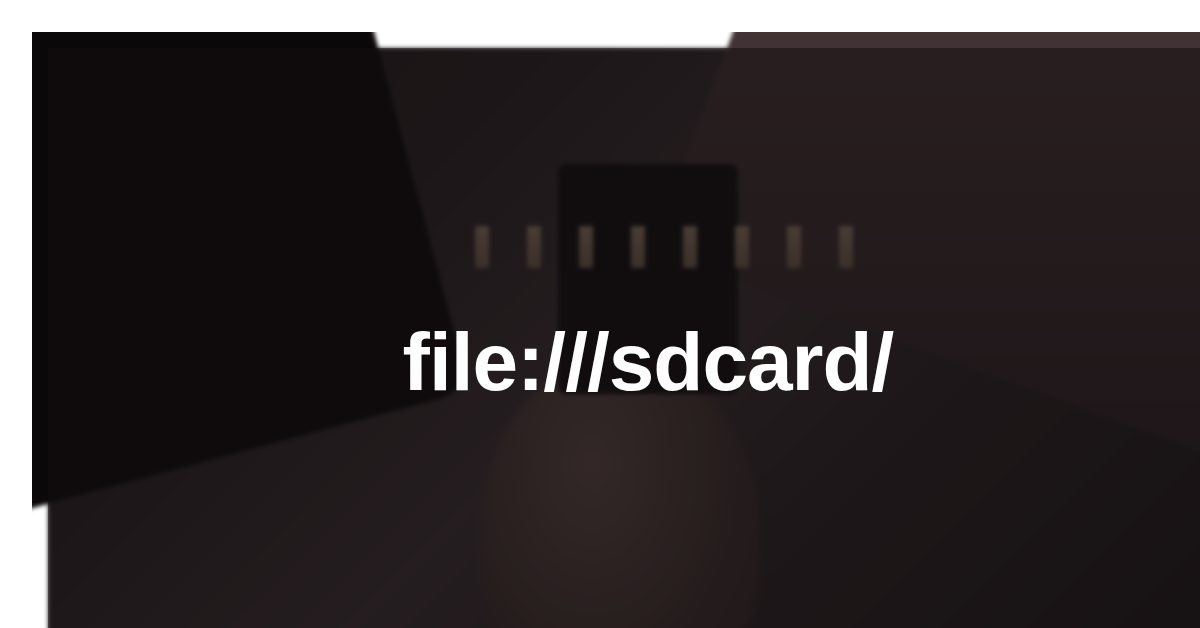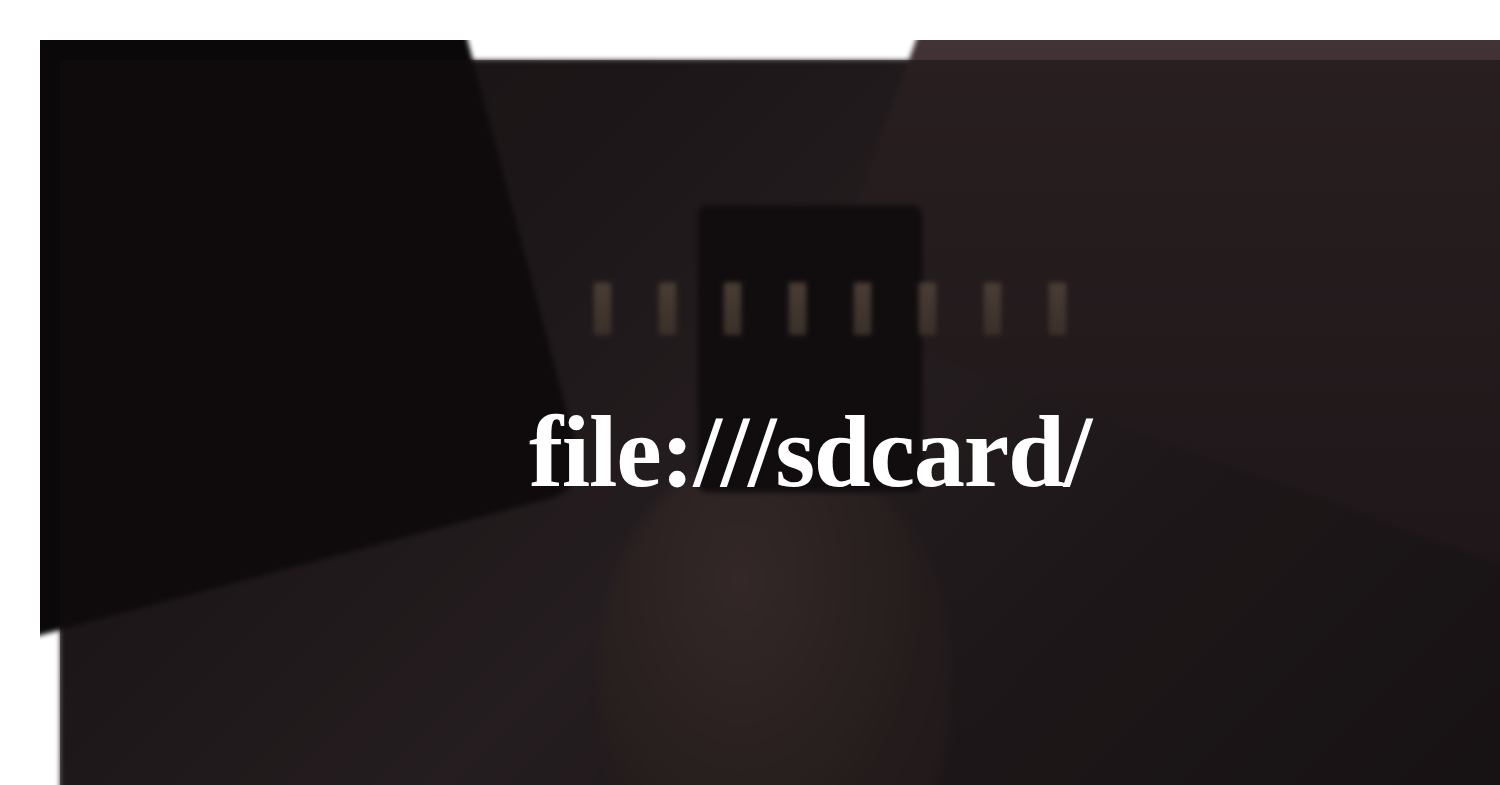--- a/index.html
+++ b/index.html
@@ -1,19 +1,18 @@
 <!DOCTYPE html>
 <html><head>
   <meta charset="utf-8">
   <style>
     * {
       margin: 16px;
       padding: 0;
       box-sizing: border-box;
-      font-family: Liberation Serif, serif;
     }
     body {
       width: 1200px;
       height: 628px;
       overflow: hidden;
       position: relative;
       font-family: -apple-system, BlinkMacSystemFont, "Segoe UI", Helvetica, Arial, sans-serif;
     }
     .background {
       position: absolute;

